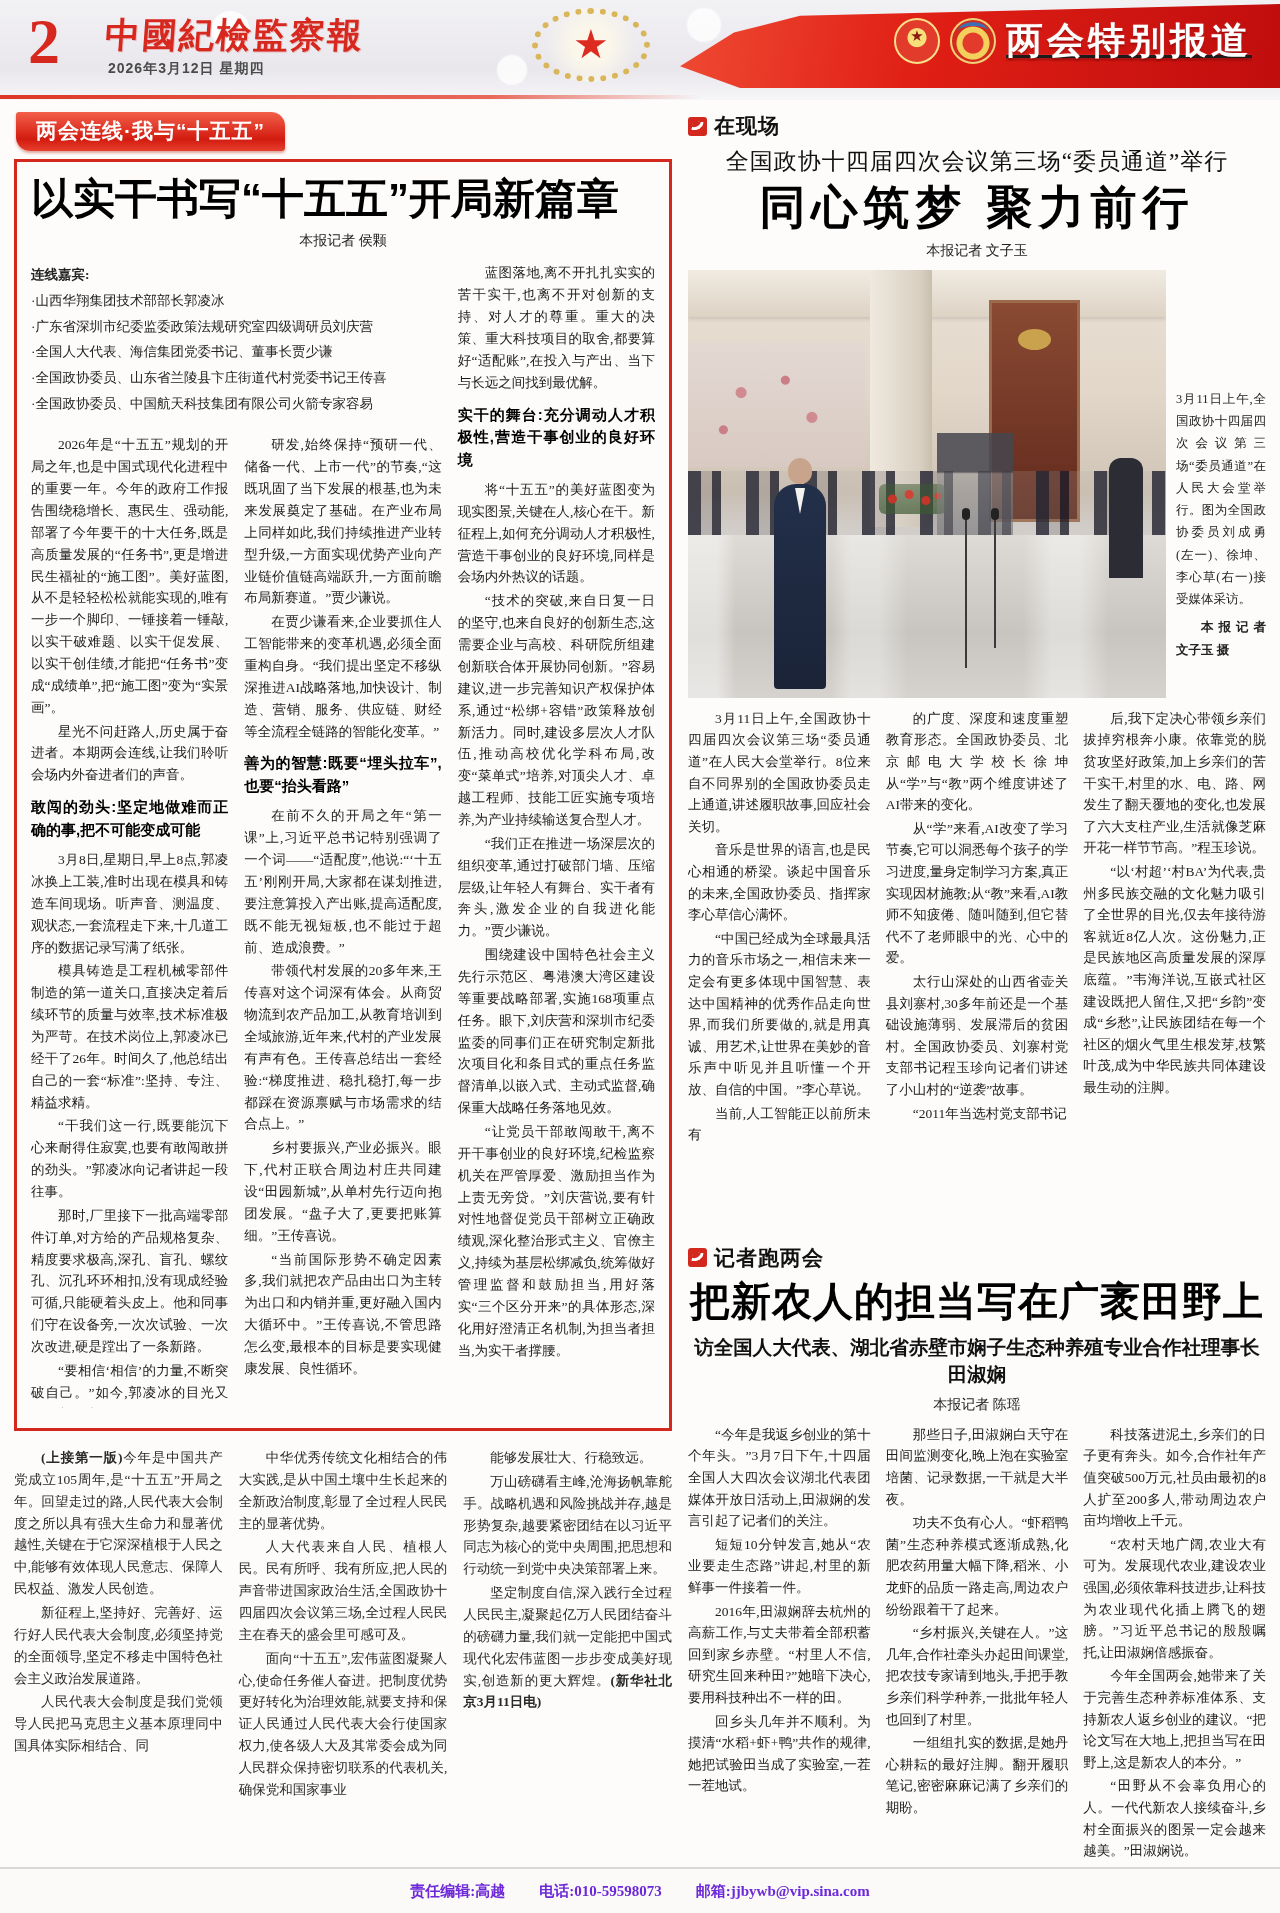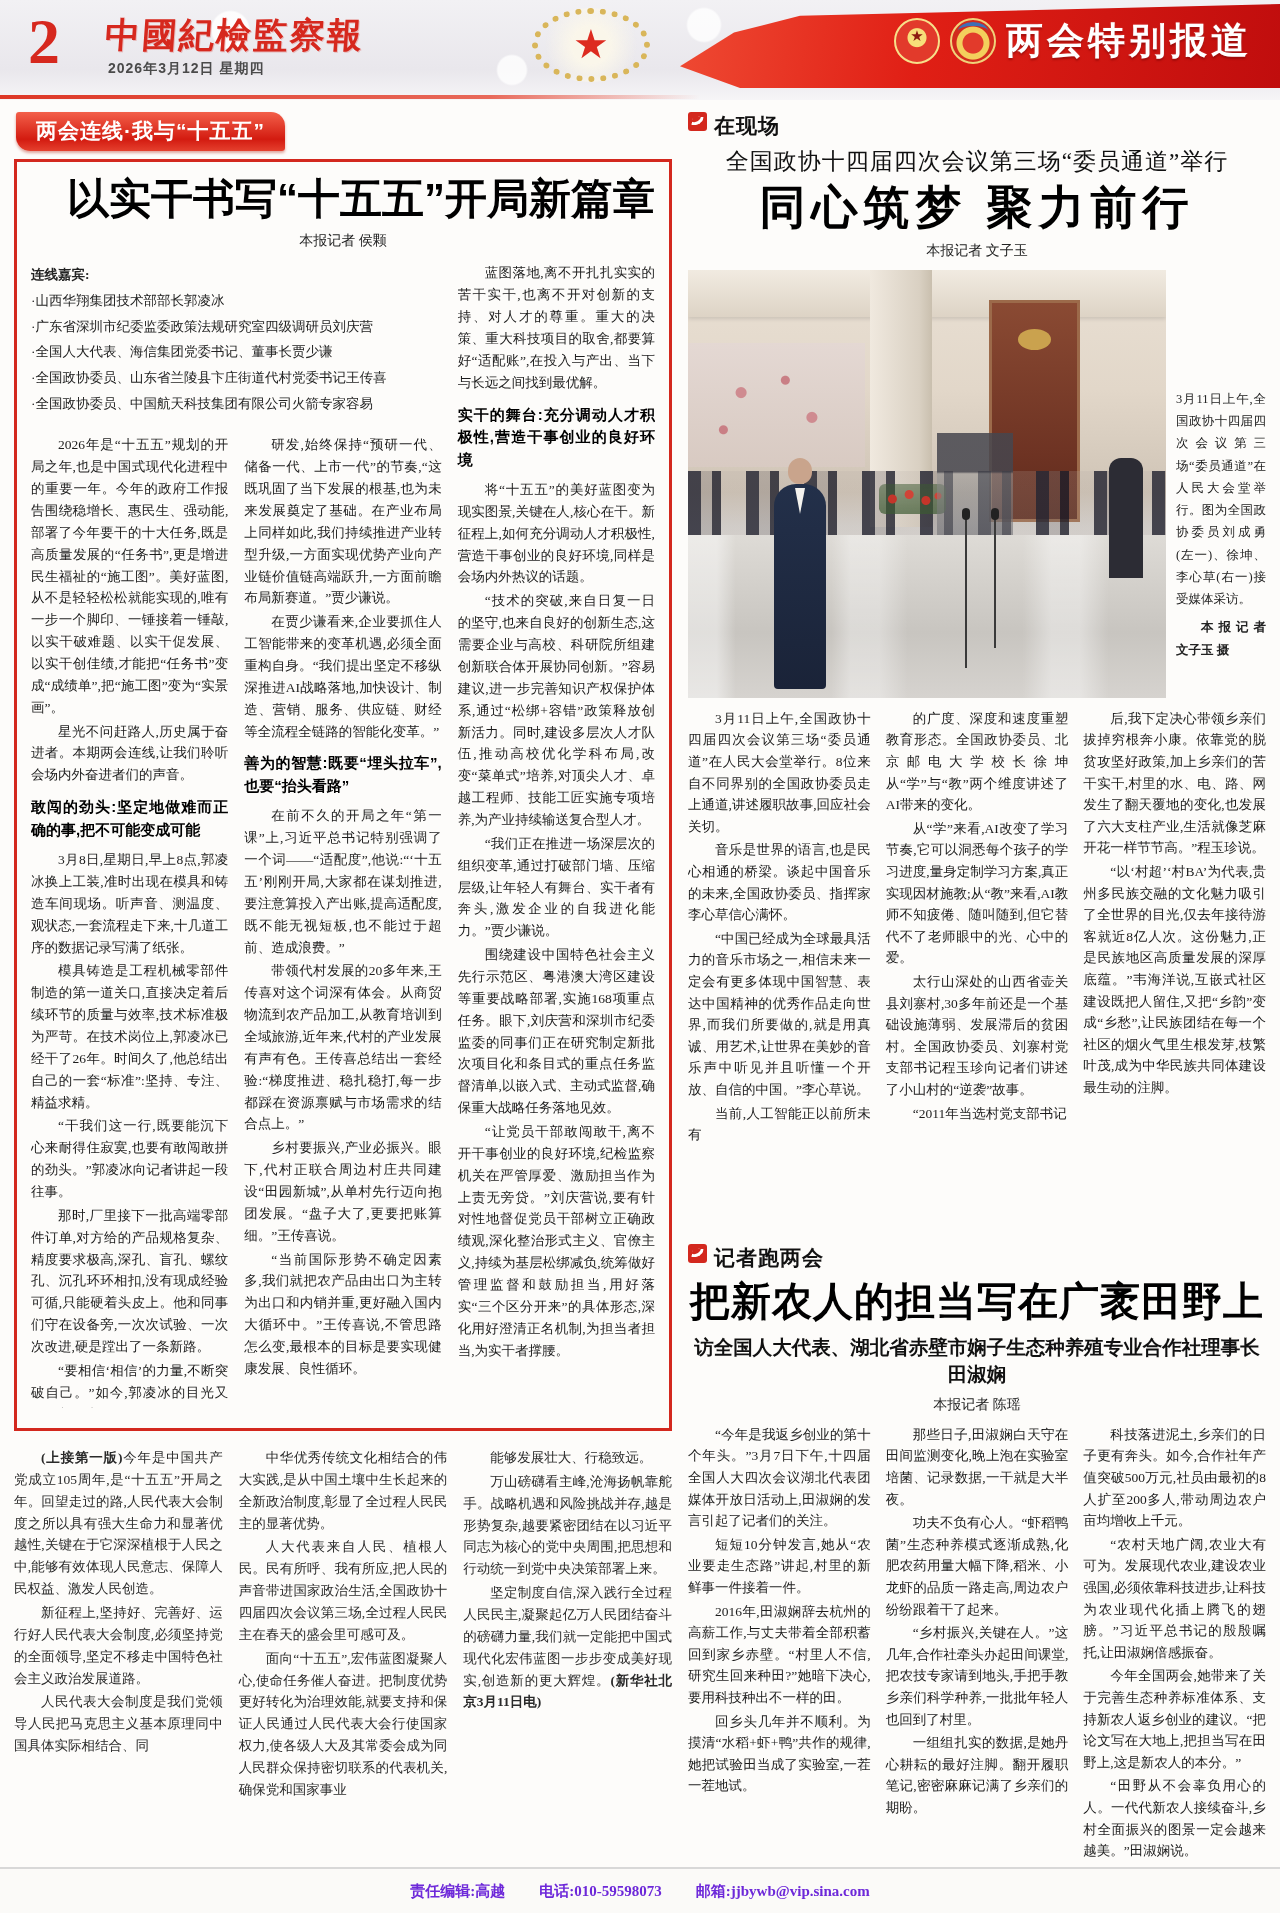--- a/index.html
+++ b/index.html
@@ -26,21 +26,21 @@
     color:#4a4a4a; letter-spacing:1px; font-family:"Liberation Sans", sans-serif; }
   .wreath { position:absolute; left:532px; top:8px; width:118px; height:74px;
     border:6px dotted #d9b65a; border-radius:50%;
     display:flex; align-items:center; justify-content:center;
     background:radial-gradient(circle,#faf6ea 30%, rgba(250,246,234,0) 75%); }
   .wreath .star { color:#dd2b20; font-size:40px; line-height:1; }
   .banner { position:absolute; right:0; top:4px; width:600px; height:84px;
     background:linear-gradient(100deg,#ef4a33 0%, #e01f15 40%, #c00d0d 100%);
     clip-path:polygon(0 74%, 9% 34%, 20% 14%, 100% 0, 100% 100%, 10% 100%);
     box-shadow:0 3px 6px rgba(150,20,10,.35); }
-  .banner-inner { position:absolute; right:28px; top:16px; display:flex; align-items:center; gap:10px; }
+  .banner-inner { position:absolute; right:28px; top:16px; display:flex; align-items:center; gap:10px;text-decoration:underline; }
   .emblem { width:46px; height:46px; border-radius:50%; display:inline-block; }
   .emblem-state { background:radial-gradient(circle at 50% 42%, #f7df7a 0 9px, #e23a2b 10px 70%);
     border:2px solid #f7e08a; position:relative; }
   .emblem-state::after { content:"★"; position:absolute; left:0; right:0; top:7px;
     text-align:center; font-size:15px; color:#8c1a10; }
   .emblem-cppcc { background:radial-gradient(circle at 50% 55%, #e23a2b 0 10px, #f3cf5c 11px 16px, #d22b1d 17px 70%);
     border:2px solid #f0d27a; position:relative; }
   .emblem-cppcc::after { content:""; position:absolute; left:6px; top:2px; width:30px; height:14px;
     border-top:4px solid #3e6fb5; border-radius:50%; }
   .banner-text { color:#fff; font-size:37px; font-weight:900; letter-spacing:4px;
@@ -54,21 +54,21 @@
   .right-region { position:absolute; left:688px; top:110px; width:578px; }
 
   
   .ribbon { display:inline-block; padding:5px 20px 6px; margin-left:2px;
     background:linear-gradient(180deg,#f3604a,#d31b10 70%,#e5402e);
     color:#fff; font-size:21px; font-weight:bold; letter-spacing:1px;
     font-family:"Liberation Sans", sans-serif;
     border-radius:3px 14px 3px 14px; box-shadow:0 2px 3px rgba(180,30,15,.4); }
   .lead-box { margin-top:8px; border:3px solid #d3281e; background:#fdfcfa;
     padding:12px 14px 10px; height:1272px; overflow:hidden; }
-  .lead-headline { text-align:right; font-size:42px; font-weight:900; color:#000;
+  .lead-headline { text-align:left; font-size:42px; font-weight:900; color:#000;
     font-family:"Liberation Sans", sans-serif; letter-spacing:0px; line-height:1.2; }
   .byline { text-align:center; font-size:14px; color:#222; margin-top:8px; }
   .lead-cols { position:relative; display:flex; gap:16px; margin-top:12px;
     height:1146px; overflow:hidden; text-align:justify; }
   .lead-cols .col { flex:1; font-size:13.5px; line-height:1.62; }
   .pad-top { padding-top:172px; }
   .guest-box { position:absolute; left:0; top:0; width:432px; height:164px;
     font-size:13.5px; line-height:1.9; color:#222; overflow:hidden; }
   .guest-title { font-weight:bold; }
   .guest-item { }
@@ -77,21 +77,21 @@
     font-family:"Liberation Sans", sans-serif; color:#000; }
 
   
   .continuation { display:flex; gap:16px; margin-top:16px; height:402px; overflow:hidden;
     text-align:justify; }
   .cont-col { flex:1; font-size:13.5px; line-height:1.62; color:#2a2a2a; }
   .lead-in { font-weight:bold; }
   .sign-off { font-weight:bold; }
 
   
-  .sec-hdr { display:flex; gap:7px; margin:2px 0 6px; }
+  .sec-hdr { display:flex; align-items:center; gap:7px; margin:2px 0 6px; }
   .sec-icon { width:19px; height:19px; border-radius:3px; background:#d3281e;
     position:relative; flex:0 0 auto; }
   .sec-icon i { position:absolute; left:4px; top:4px; width:11px; height:10px;
     border-bottom:3px solid #fff; border-right:3px solid #fff;
     border-bottom-right-radius:10px; transform:rotate(12deg); }
   .sec-label { font-size:21px; font-weight:bold; font-family:"Liberation Sans", sans-serif;
     color:#111; letter-spacing:1px; }
   .kicker { text-align:center; font-size:23px; color:#111; margin:6px 0 4px; letter-spacing:1px; }
   .onsite-headline { text-align:center; font-size:46px; font-weight:900; color:#000;
     font-family:"Liberation Sans", sans-serif; letter-spacing:6px; line-height:1.15; }

